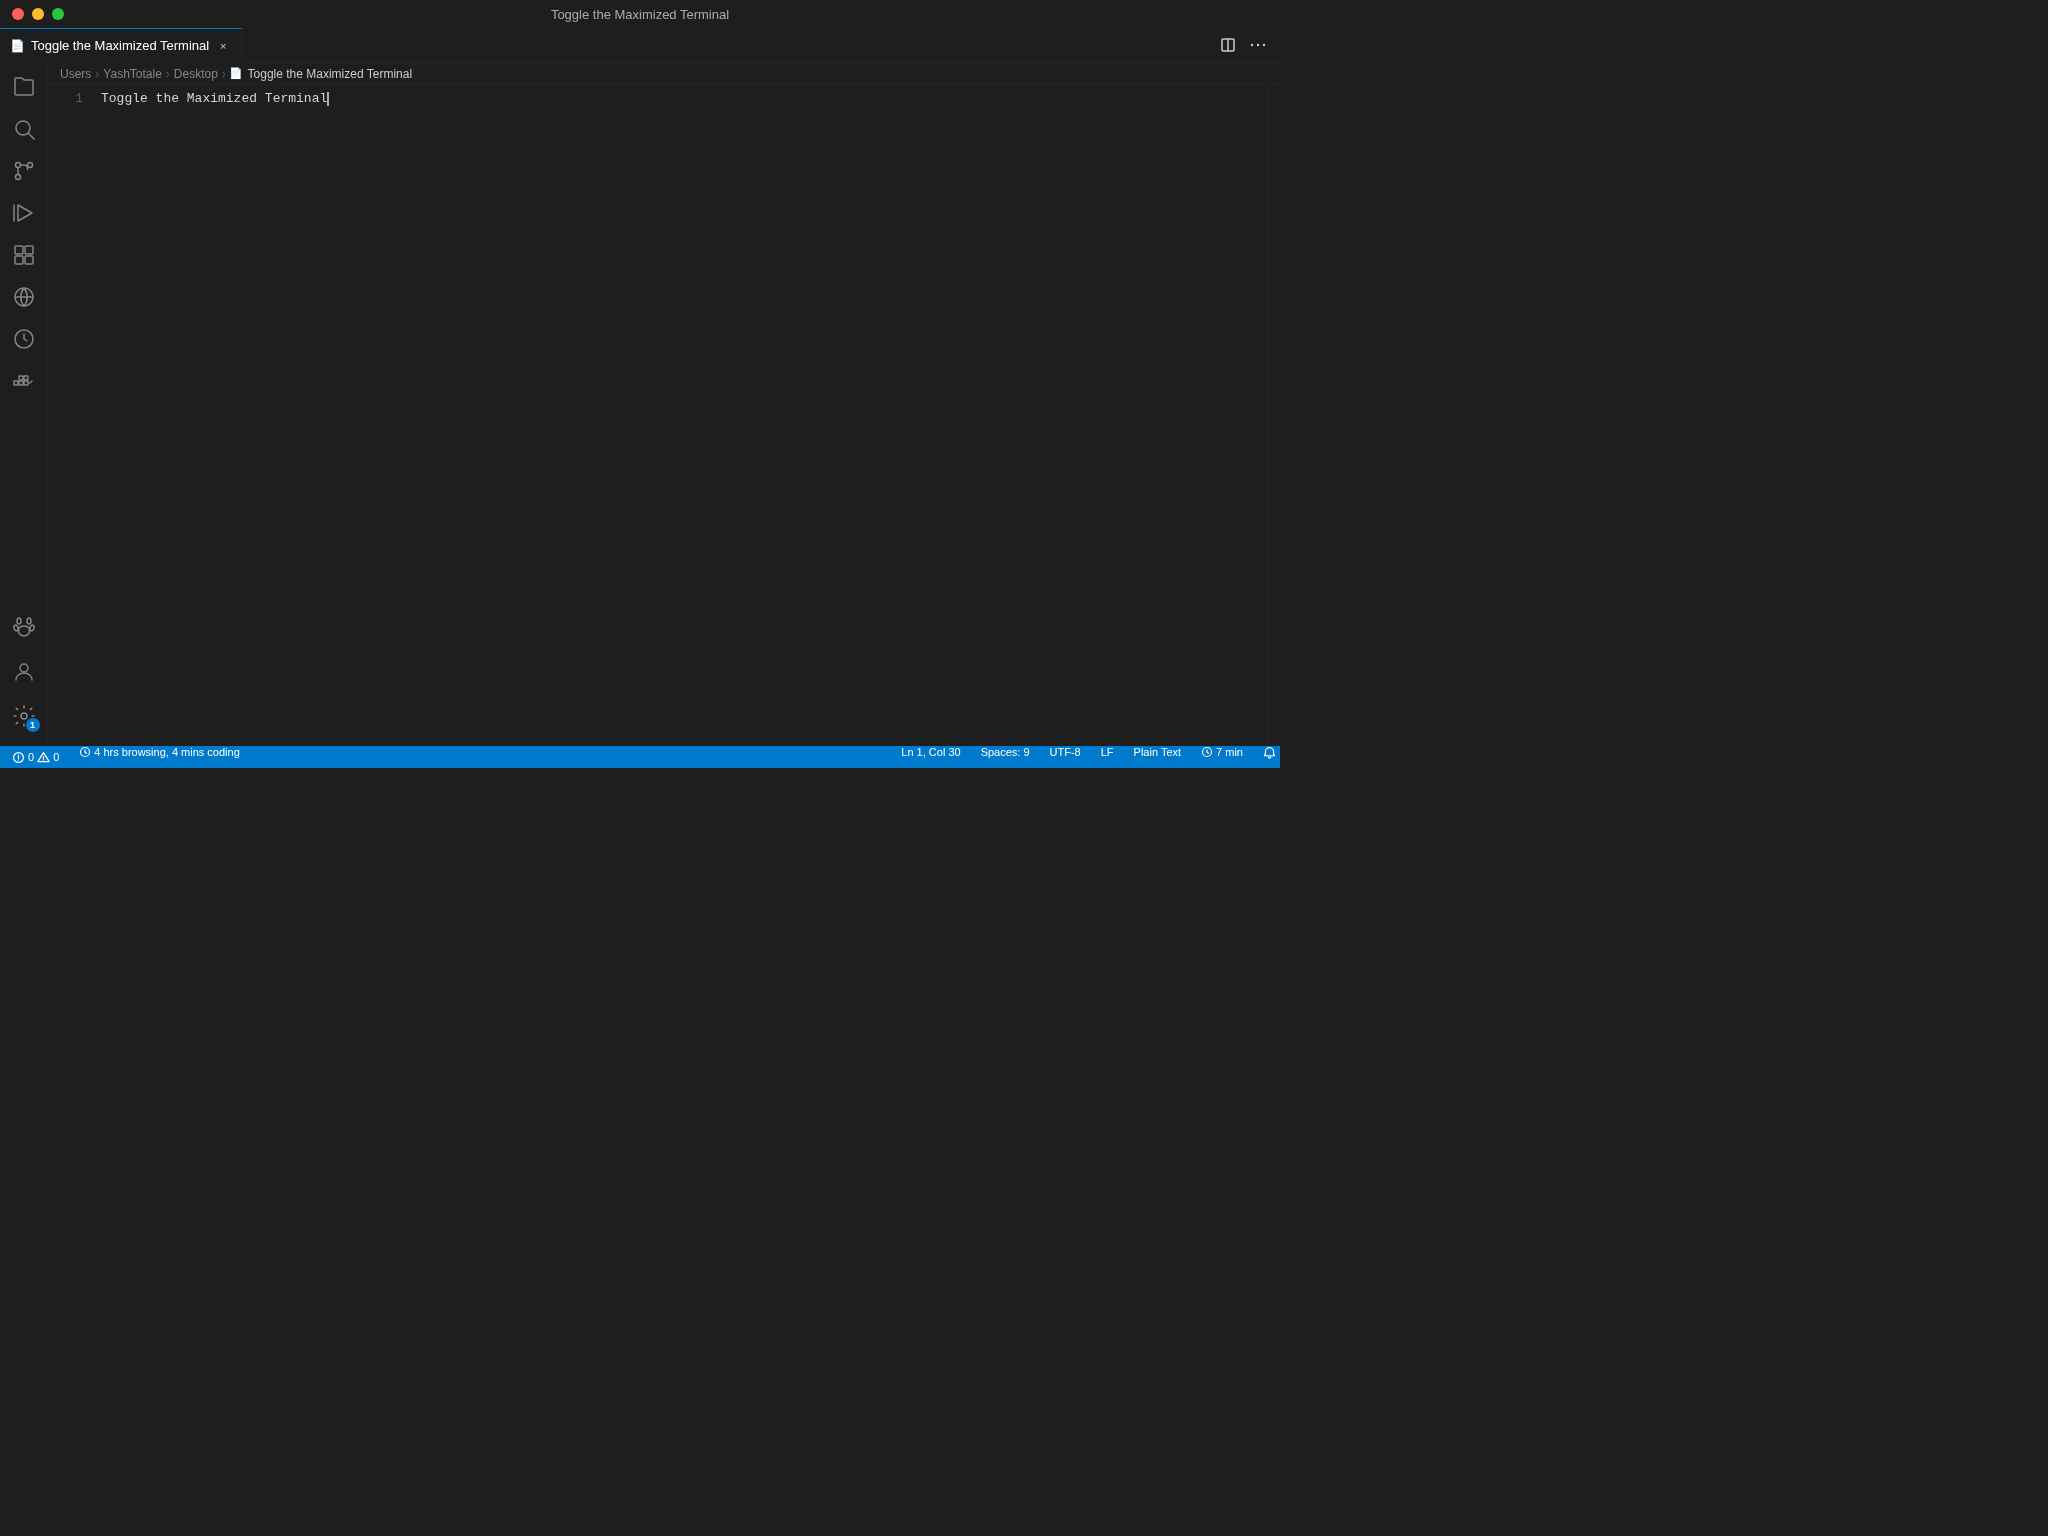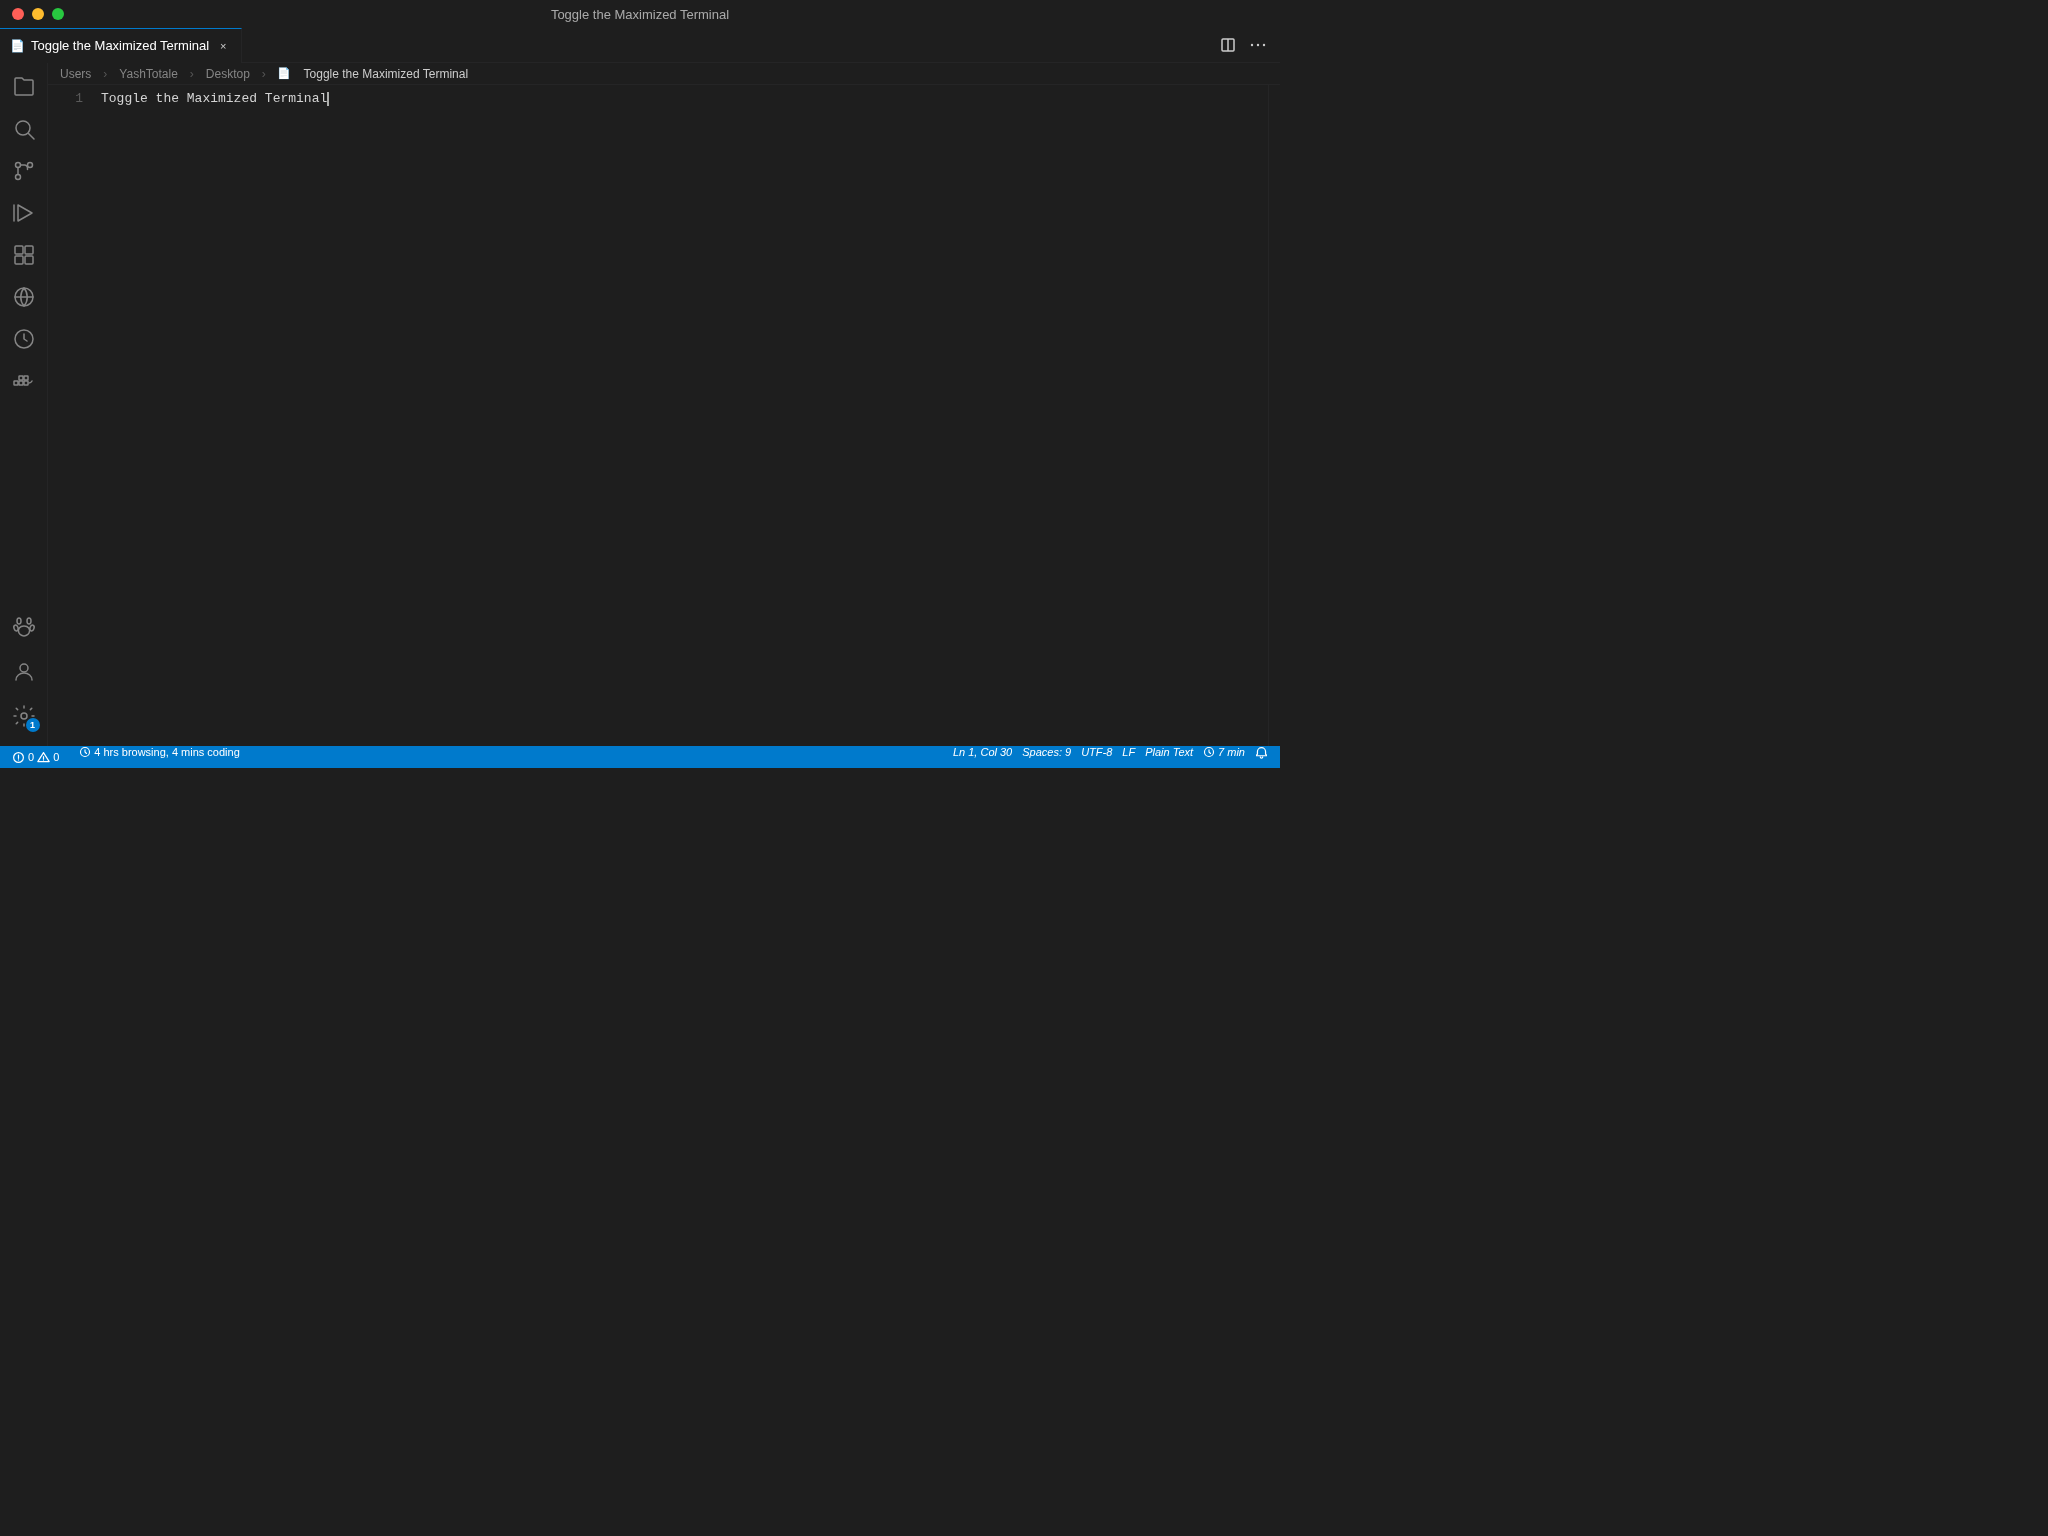--- a/index.html
+++ b/index.html
@@ -182,21 +182,21 @@
 
     
     .breadcrumb {
       height: 22px;
       background: #1e1e1e;
       display: flex;
       align-items: center;
       padding: 0 12px;
       font-size: 12px;
       color: #858585;
-      gap: 12px;
+      gap: 4px;
       flex-shrink: 0;
       border-bottom: 1px solid #252526;
     }
     .breadcrumb-sep { color: #555; }
     .breadcrumb-item { cursor: pointer; }
     .breadcrumb-item.current { color: #cccccc; }
     .breadcrumb-file-icon {
       color: #75beff;
       font-size: 11px;
     }
@@ -278,23 +278,21 @@
       align-items: flex-start;
       gap: 3px;
       cursor: pointer;
       padding: 0 4px;
       height: 22px;
     }
     .status-right {
       margin-left: auto;
       display: flex;
       align-items: center;
-      padding-right: 8px;
-      gap: 2px;
-      font-style: italic;
+      gap: 12px;
     }
     .status-right .status-item {
       color: #ffffff;
     }
 
     .error-count { display: flex; align-items: center; gap: 3px; }
   </style>
 </head>
 <body>
 

